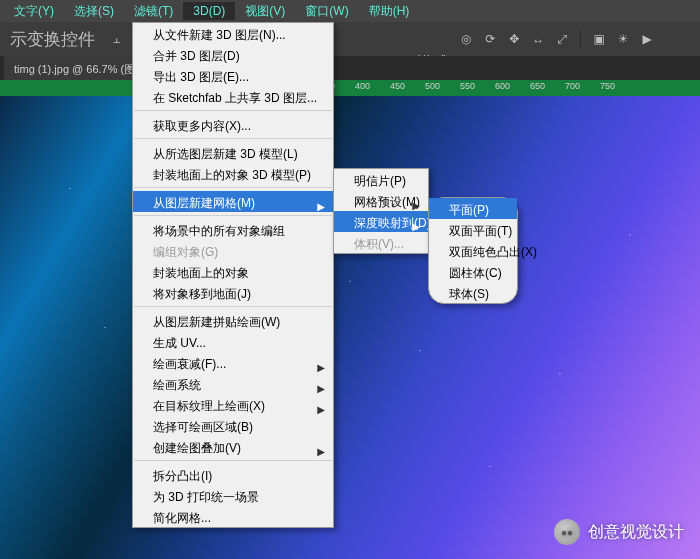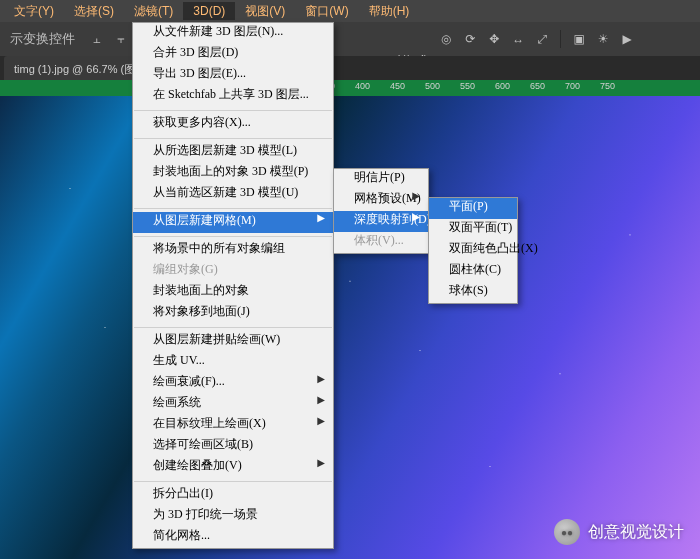--- a/index.html
+++ b/index.html
@@ -11,40 +11,40 @@
     color: #c8c8c8;
     overflow: hidden;
     position: relative;
   }
   .menubar {
     position: absolute; top: 0; left: 0; right: 0;
     height: 22px;
     background: #444444;
     display: flex; align-items: center;
     padding-left: 4px;
-    color: #fdba74;
+    color: #5eead4;
     z-index: 1;
   }
   .menubar .mi {
     padding: 2px 10px;
     cursor: default;
   }
   .menubar .mi.open {
     background: #2c2c2c;
   }
   .optionsbar {
     position: absolute; top: 22px; left: 0; right: 0;
     height: 34px;
     background: #3c3c3c;
     border-bottom: 1px solid #222;
     display: flex; align-items: center;
     color: #bfbfbf;
     z-index: 0;
   }
-  .optionsbar .lbl { padding: 0 10px; font-size: 13px; }
+  .optionsbar .lbl { padding: 0 10px; font-size: 17px; }
   .optionsbar .ticon {
     width: 18px; height: 18px; margin: 0 3px;
     display: inline-flex; align-items: center; justify-content: center;
     color: #bfbfbf;
   }
   .optionsbar .sep { width:1px; height:18px; background:#2a2a2a; margin:0 6px;}
   .optionsbar .mode-lbl { margin-left: 90px; font-size: 17px; margin-top: 48px;}
   .tabbar {
     position: absolute; top: 56px; left: 0; right: 0;
     height: 24px;
@@ -97,35 +97,34 @@
   .menu {
     position: absolute;
     background: #f0f0f0;
     color: #000;
     border: 1px solid #999;
     box-shadow: 3px 3px 6px rgba(0,0,0,.35);
     font-size: 12px;
     z-index: 10;
   }
   .menu .row {
-    display: flex; align-items: flex-start;
+    display: flex; align-items: flex-end;
     height: 21px;
     padding: 0 26px 0 20px;
     white-space: nowrap;
     position: relative;
-    font-family: Liberation Serif, serif;
   }
   .menu .row .arr { position:absolute; right:8px; font-size:10px; color:#333;}
   .menu .row.hi { background: #2f79d6; color: #fff; }
   .menu .row.hi .arr, .menu .row.hi .shortcut { color:#fff;}
   .menu .row.disabled { color: #999; }
   .menu hr { border: none; border-top: 1px solid #cfcfcf; margin: 3px 1px;}
   #menu1 { top: 22px; left: 132px; width: 200px; }
   #menu2 { top: 168px; left: 333px; width: 94px; }
-  #menu3 { top: 197px; left: 428px; width: 88px; }
+  #menu3 { top: 197px; left: 428px; width: 88px; border-radius: 16px; }
   
   .watermark {
     position: absolute; right: 16px; bottom: 14px;
     display: flex; align-items: center; gap: 8px;
     color: #fff; font-size: 16px;
     z-index: 5;
     text-shadow: 0 0 4px rgba(0,0,0,.5);
   }
   .watermark .wicon {
     width: 26px; height: 26px; border-radius: 13px;
@@ -208,23 +207,20 @@
     <div class="row">
       <span>获取更多内容(X)...</span>
     </div>
     <hr>
     <div class="row">
       <span>从所选图层新建 3D 模型(L)</span>
     </div>
     <div class="row">
       <span>封装地面上的对象 3D 模型(P)</span>
     </div>
-    <div class="row">
-      <span>从当前选区新建 3D 模型(U)</span>
-    </div>
     <hr>
     <div class="row hi">
       <span>从图层新建网格(M)</span>
       <span class="arr">▶</span>
     </div>
     <hr>
     <div class="row">
       <span>将场景中的所有对象编组</span>
     </div>
     <div class="row disabled">

